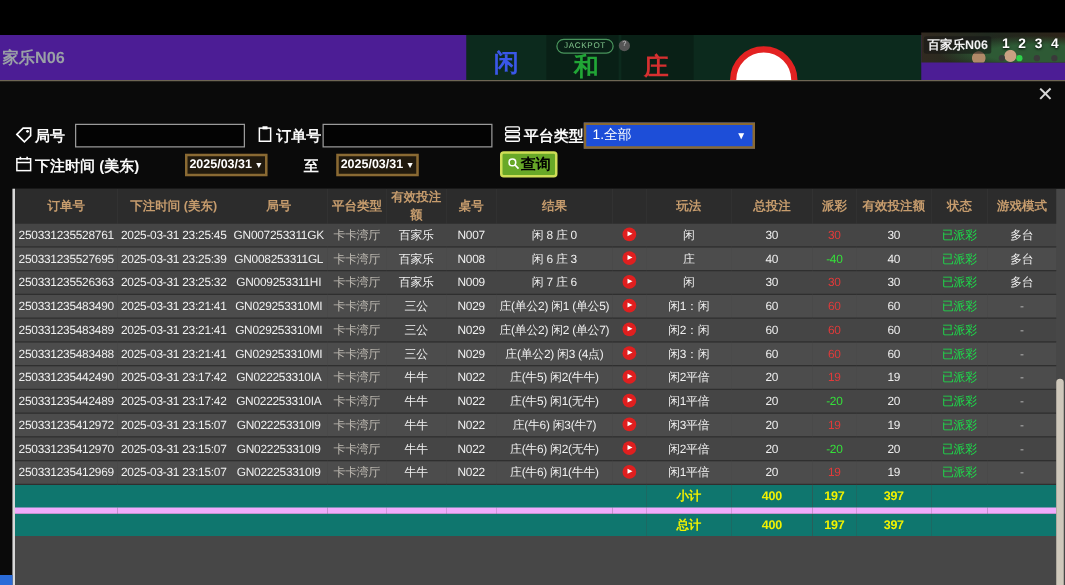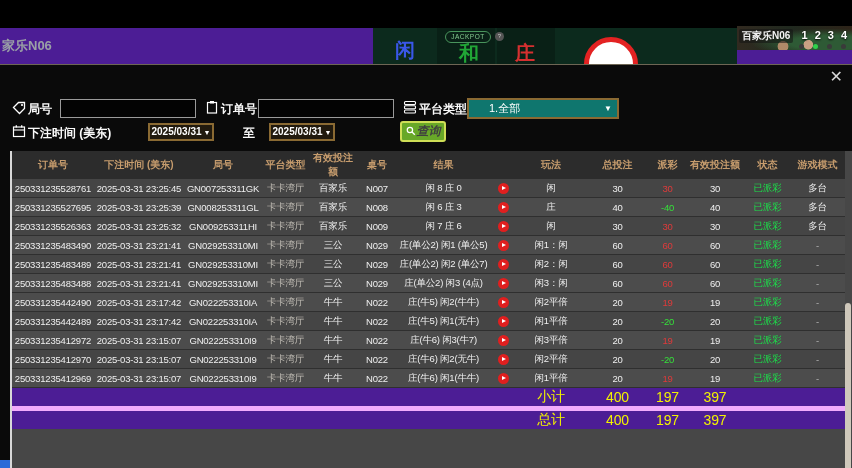--- a/index.html
+++ b/index.html
@@ -41,51 +41,51 @@
 
   
   .modal{position:absolute;left:0;top:64px;width:852px;height:404px;background:#0a0a0a;
     border-top:1px solid #6e6654;}
   .close-x{position:absolute;right:9px;top:4px;color:#d8d8d8;font-size:16px;line-height:16px;cursor:pointer;}
 
   .flabel{position:absolute;color:#fafafa;font-weight:bold;font-size:12px;}
   .ficon{position:absolute;width:14px;height:14px;}
   .txt-input{position:absolute;height:15px;width:128px;background:#030303;border:1px solid #9a9a9a;
     color:#eee;font-size:11px;padding:1px 3px;}
-  .selectbox{position:absolute;left:467px;top:33px;width:128px;height:17px;background:#0f766e;
-    border:2px solid #8a6a33;color:#fff;font-size:11px;line-height:17px;padding-left:20px;cursor:pointer;}
+  .selectbox{position:absolute;left:467px;top:33px;width:128px;height:17px;background:#1d4ed8;
+    border:2px solid #8a6a33;color:#fff;font-size:11px;line-height:17px;padding-left:5px;cursor:pointer;}
   .selectbox .arr{position:absolute;right:5px;top:0;font-size:8px;color:#fff;}
   .datebox{position:absolute;top:58px;width:62px;height:14px;background:#211a0e;border:2px solid #8a6a33;
     color:#fff;font-weight:bold;font-size:10px;line-height:14px;text-align:center;cursor:pointer;}
   .datebox .arr{font-size:7px;margin-left:2px;}
   .search-btn{position:absolute;left:400px;top:56px;width:42px;height:17px;background:#68a828;
-    border:2px solid #cede56;border-radius:3px;color:#404040;font-weight:bold;font-size:12px;
-    line-height:17px;text-align:center;cursor:pointer;font-style:italic;}
+    border:2px solid #cede56;border-radius:3px;color:#000000;font-weight:bold;font-size:12px;
+    line-height:17px;text-align:center;cursor:pointer;}
   .search-btn svg{vertical-align:-1px;margin-right:1px;}
 
   
   .tbl-wrap{position:absolute;left:10px;top:86px;right:0;bottom:0;background:#474747;
     border-left:2px solid #d8d8d8;overflow:hidden;}
   table{border-collapse:collapse;table-layout:fixed;width:833px;}
   th{height:17px;background:#2c2c2c;color:#c69c6d;font-size:10px;font-weight:bold;padding:0;}
   td{height:18px;color:#efefef;font-size:9.5px;text-align:center;padding:0;white-space:nowrap;
     overflow:hidden;border-bottom:1px solid #2f2f2f;letter-spacing:-0.2px;}
   tr.odd td{background:#454545;}
   tr.even td{background:#4c4c4c;}
   td.c-dim{color:#c0bcb4;}
   td.c-dim2{color:#b5b5b5;}
   td.pos{color:#e03a3a;}
   td.neg{color:#35e03a;}
   td.status{color:#1be24a;}
   .playbtn{display:inline-block;width:11px;height:11px;border-radius:50%;background:#e01f1f;
     position:relative;cursor:pointer;vertical-align:middle;}
   .playbtn i{position:absolute;left:4px;top:3px;width:0;height:0;border-left:4px solid #fff;
     border-top:2.5px solid transparent;border-bottom:2.5px solid transparent;}
-  tr.sum td{background:#4c1d95;color:#f2f200;font-weight:normal;border-top:1px solid #8f8f82;
-    border-bottom:none;font-size:14px;}
+  tr.sum td{background:#0f766e;color:#f2f200;font-weight:bold;border-top:1px solid #8f8f82;
+    border-bottom:none;font-size:10px;}
   tr.sum.last td{border-top:5px solid #f0abfc;}
   .scrollthumb{position:absolute;right:1px;top:152px;width:6px;height:250px;background:#cfc8bb;
     border-radius:3px;cursor:grab;}
   .blue-corner{position:absolute;left:0;bottom:0;width:10px;height:8px;background:#2a6bd8;}
 </style>
 </head>
 <body>
 
 <div class="top-black"></div>
 

